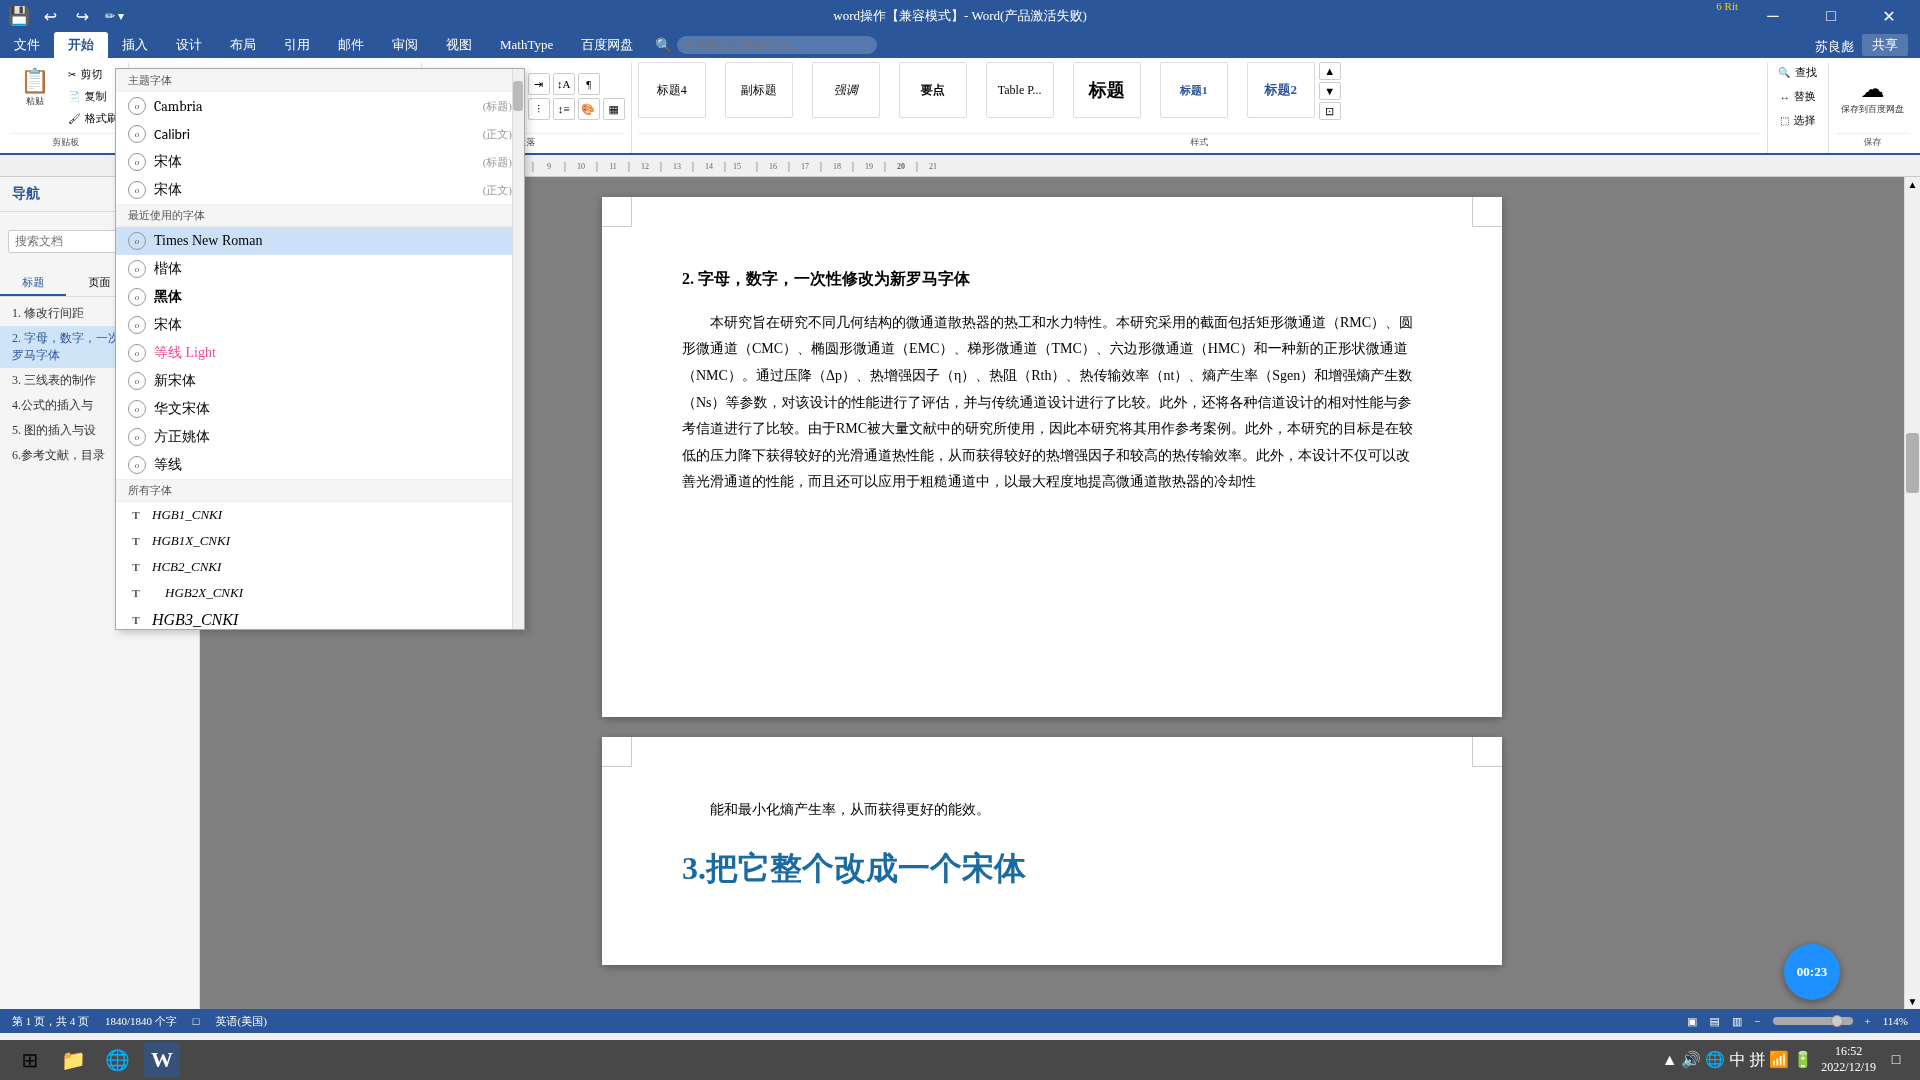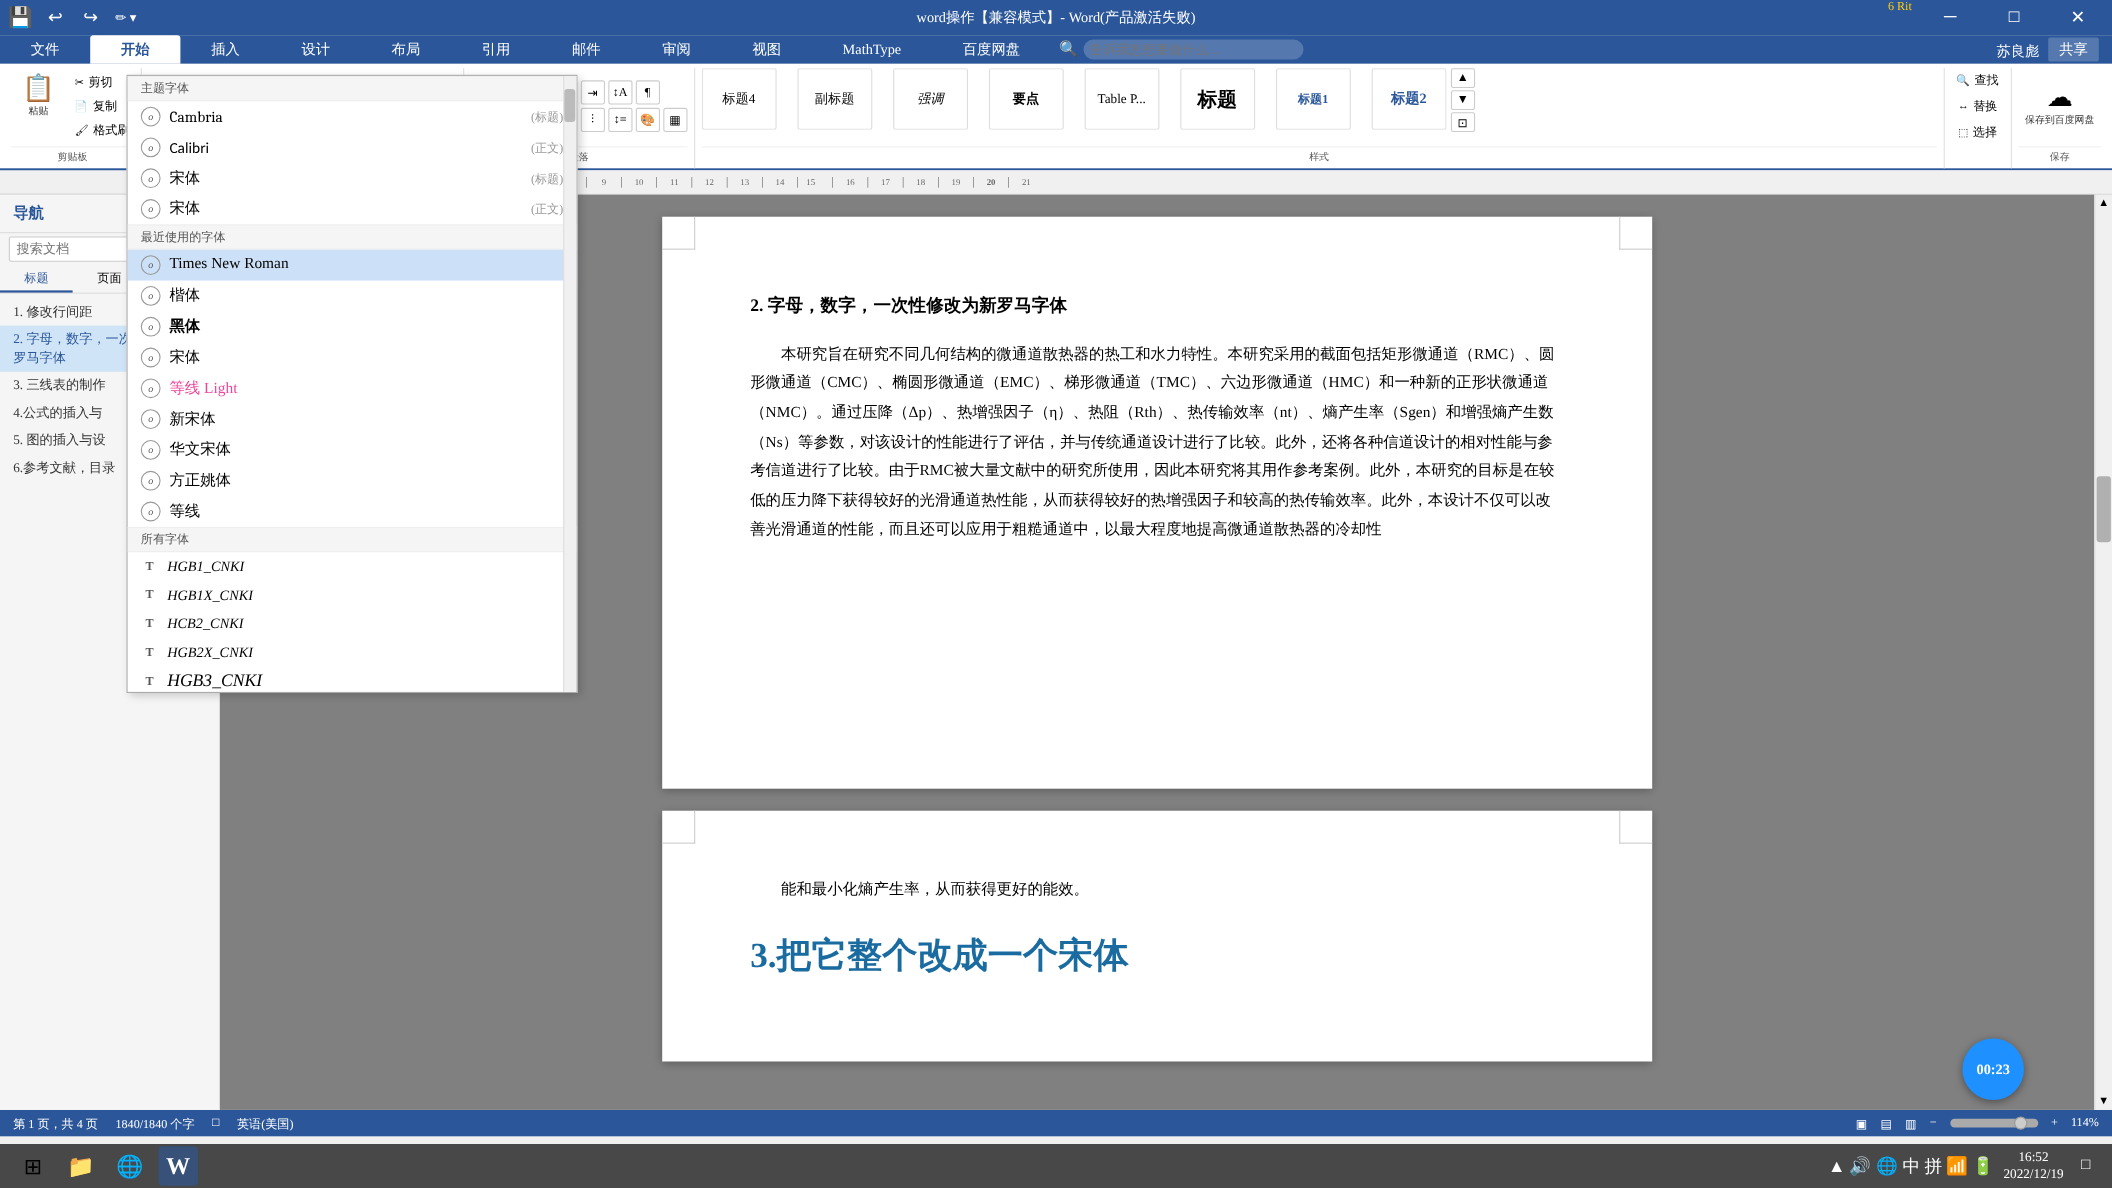--- a/index.html
+++ b/index.html
@@ -15,33 +15,33 @@
       padding: 0 8px;
       color: white;
     }
     .title-bar-left { display: flex; align-items: center; gap: 6px; font-size: 13px; }
     .title-bar-center { font-size: 13px; color: white; position: absolute; left: 50%; transform: translateX(-50%); white-space: nowrap; }
     .title-bar-right { display: flex; gap: 12px; font-size: 13px; }
     .win-btn { width: 46px; height: 32px; display: flex; align-items: center; justify-content: center; cursor: pointer; font-size: 16px; }
 
     
     .ribbon { background: #2b579a; }
-    .ribbon-tab { padding: 4px 28px; color: white; font-size: 13px; cursor: pointer; border-radius: 3px 3px 0 0; }
+    .ribbon-tab { padding: 4px 14px; color: white; font-size: 13px; cursor: pointer; border-radius: 3px 3px 0 0; }
     .ribbon-tab.active { background: white; color: #2b579a; font-weight: bold; }
 
     .ribbon-btn { display: flex; flex-direction: column; align-items: center; padding: 3px 5px; cursor: pointer; border-radius: 3px; font-size: 10px; min-width: 36px; }
 
     
     .font-box { width: 160px; height: 24px; border: 1px solid #ccc; display: flex; align-items: center; padding: 0 4px; font-size: 12px; background: white; cursor: pointer; }
     .size-box { width: 48px; height: 24px; border: 1px solid #ccc; display: flex; align-items: center; padding: 0 4px; font-size: 12px; background: white; cursor: pointer; }
 
     
     .nav-panel { width: 200px; background: #f5f5f5; border-right: 1px solid #ddd; display: flex; flex-direction: column; }
     .nav-header { padding: 8px 12px; font-size: 14px; font-weight: bold; color: #2b579a; border-bottom: 1px solid #ddd; }
-    .nav-search { margin: 3px 8px; }
+    .nav-search { margin: 18px 8px; }
     .nav-search input { width: 100%; padding: 3px 6px; border: 1px solid #ccc; font-size: 12px; border-radius: 2px; }
     .nav-tabs { display: flex; border-bottom: 1px solid #ddd; }
     .nav-tab { flex: 1; padding: 4px 2px; text-align: center; font-size: 11px; cursor: pointer; }
     .nav-tab.active { border-bottom: 2px solid #2b579a; color: #2b579a; }
     .nav-items { padding: 4px 0; overflow-y: auto; flex: 1; }
     .nav-item { padding: 4px 12px; font-size: 12px; cursor: pointer; color: #333; }
     .nav-item.selected { background: #d0e4f7; color: #2b579a; }
 
     
     .doc-area { flex: 1; background: #808080; overflow: hidden; display: flex; flex-direction: column; }
@@ -514,21 +514,21 @@
     <div class="font-item">
       <span style="font-size:11px; color:#555; font-weight:bold; width:16px; text-align:center;">T</span>
       <span style="font-size:13px; font-style:italic;">HGB1X_CNKI</span>
     </div>
     <div class="font-item">
       <span style="font-size:11px; color:#555; font-weight:bold; width:16px; text-align:center;">T</span>
       <span style="font-size:13px; font-style:italic;">HCB2_CNKI</span>
     </div>
     <div class="font-item">
       <span style="font-size:11px; color:#555; font-weight:bold; width:16px; text-align:center;">T</span>
-      <span style="font-size:13px; font-style:italic;">HGB2X_CNKI</span>
+      <span style="font-size:13px; font-style:italic;margin-left:13px;">HGB2X_CNKI</span>
     </div>
     <div class="font-item">
       <span style="font-size:11px; color:#555; font-weight:bold; width:16px; text-align:center;">T</span>
       <span style="font-size:16px; font-style:italic;">HGB3_CNKI</span>
     </div>
 
     <div style="position:absolute; right:0; top:0; width:12px; height:100%; background:#f0f0f0; border-left:1px solid #ddd;">
       <div style="width:10px; height:30px; background:#bbb; border-radius:3px; margin:2px auto; position:absolute; top:10px;"></div>
     </div>
   </div>

